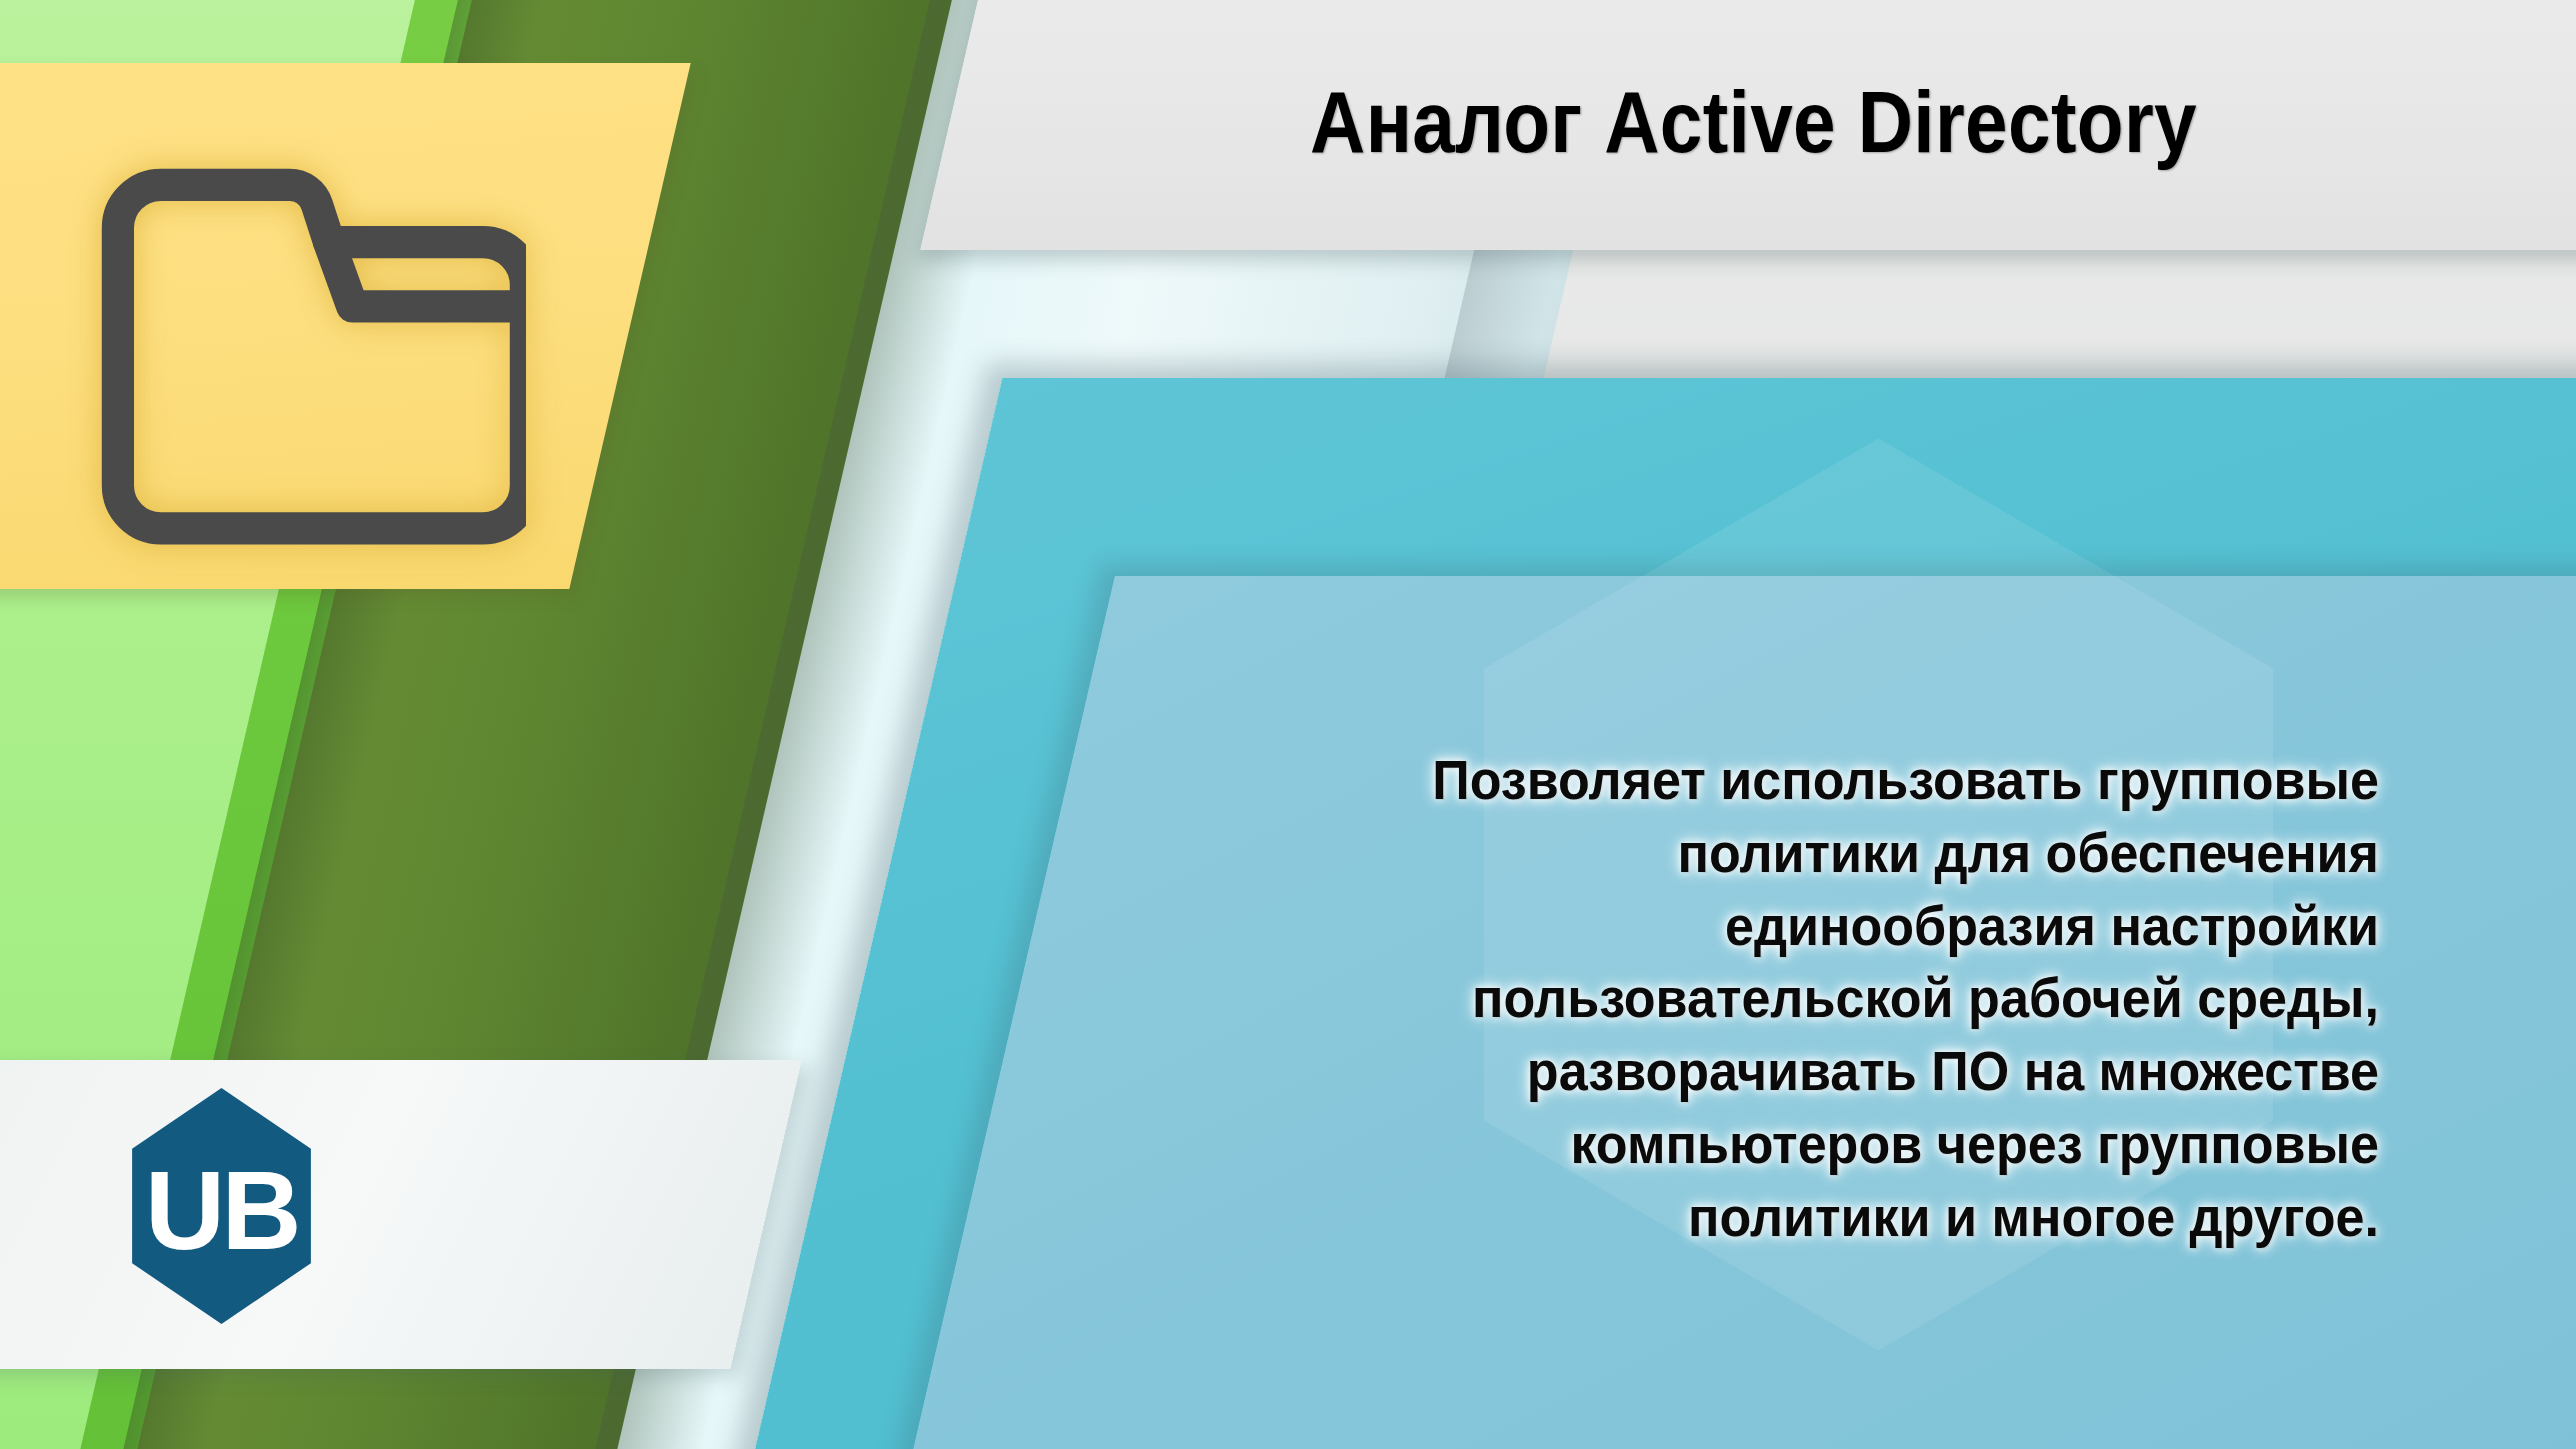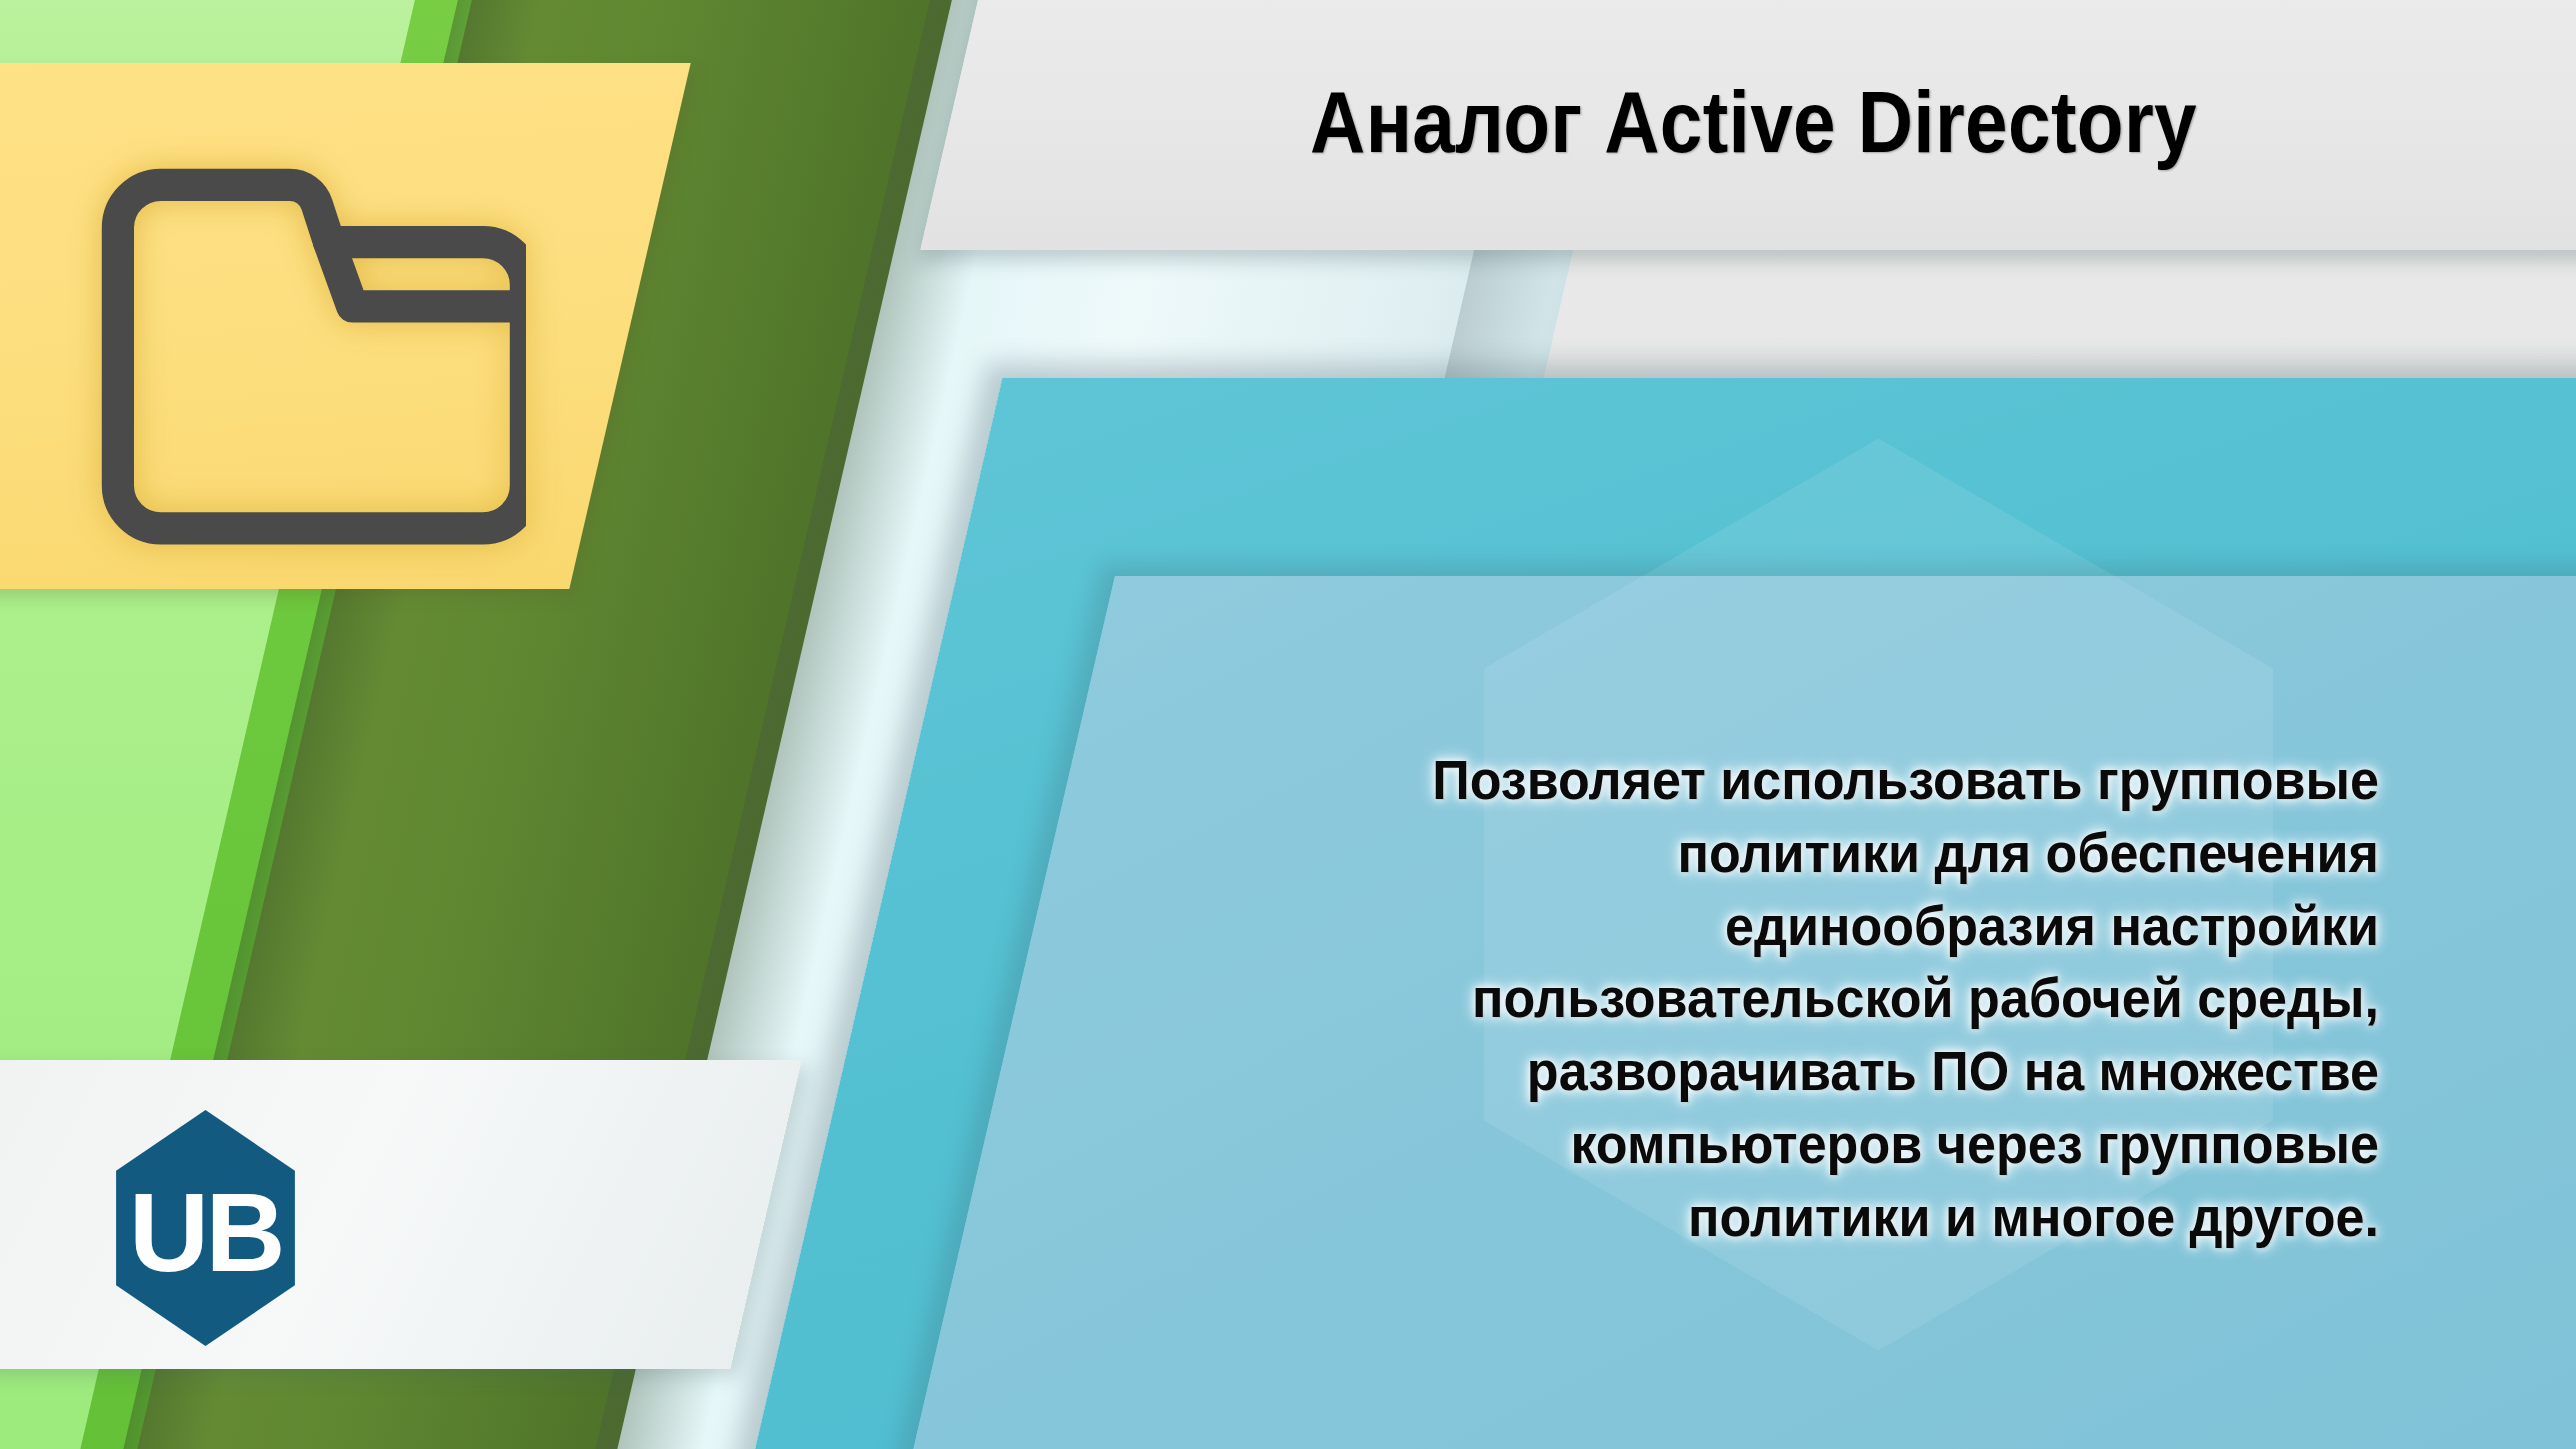--- a/index.html
+++ b/index.html
@@ -141,22 +141,22 @@
   }
 
   
   .logo-bar{
     left:-272px;top:1060px;width:1038px;height:309px;
     background:linear-gradient(105deg,#eaefea 0%,#f1f4f3 30%,#f7f9f9 58%,#eff3f3 80%,#e9eeee 100%);
     transform:skewX(-13deg);
     box-shadow:10px 7.2px 18.6px rgba(70,95,100,0.22);
   }
   .logo-group{
-    left:116px;top:1088px;width:716px;height:258px;
-    display:flex;align-items:flex-end;
+    left:132px;top:1088px;width:716px;height:258px;
+    display:flex;align-items:flex-start;
   }
   .logo-hex{width:179px;height:236px;flex:0 0 auto;position:relative;}
   .logo-hex svg{width:100%;height:100%;display:block;}
   .logo-word{
     font-family:"Liberation Sans",sans-serif;
     font-weight:bold;
     font-size:154px;
     color:#4a4a4a;
     line-height:1;
     margin-left:10px;

